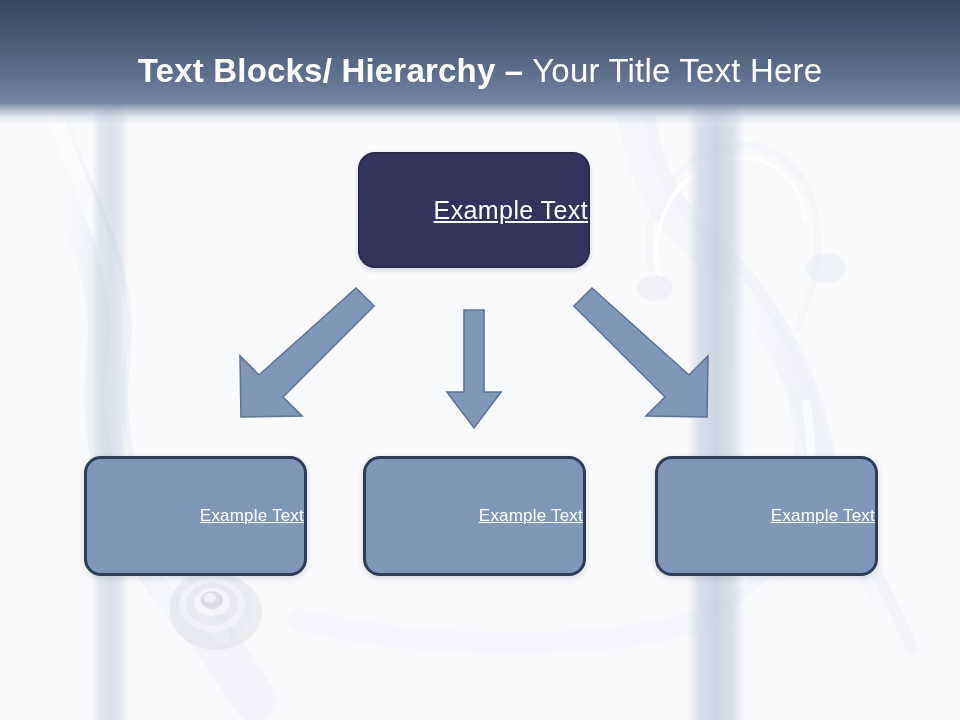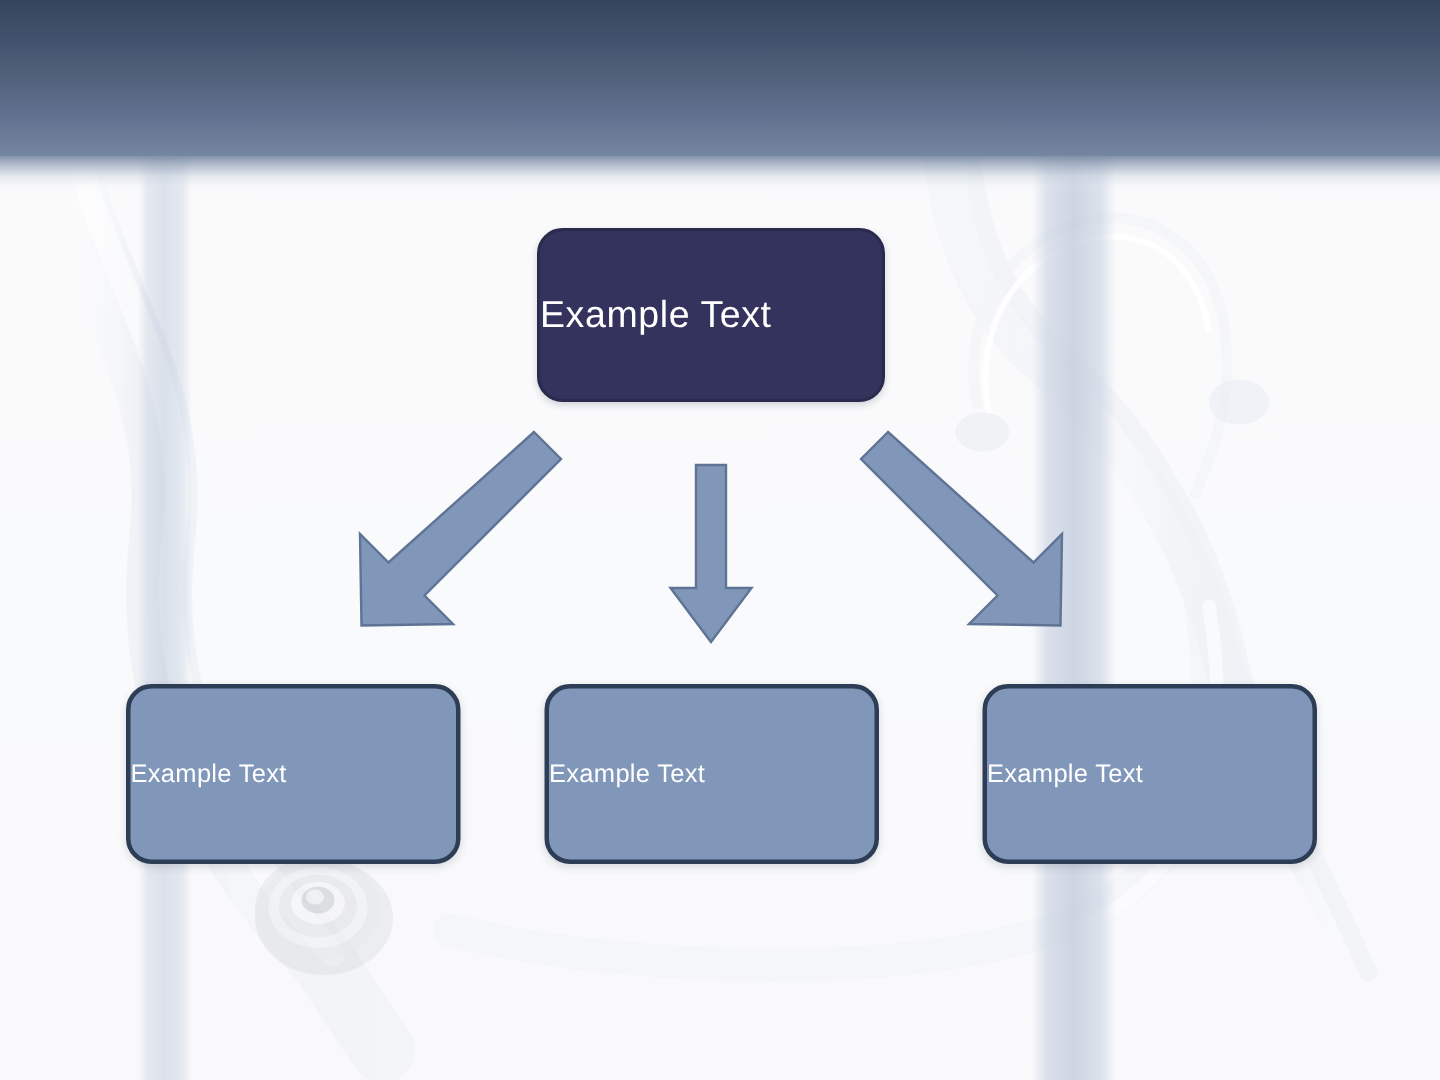--- a/index.html
+++ b/index.html
@@ -103,24 +103,25 @@
     white-space: nowrap;
   }
   .title .t-bold { font-weight: bold; }
   .title .t-light { font-weight: normal; }
 
   
   .box {
     position: absolute;
     display: flex;
     align-items: center;
-    justify-content: flex-start;
+    justify-content: flex-end;
     text-align: center;
     color: #ffffff;
     box-sizing: border-box;
+    text-decoration: underline;
   }
   .box-top {
     left: 358px;
     top: 152px;
     width: 232px;
     height: 116px;
     background: #33335e;
     border: 2px solid #2a2a4d;
     border-radius: 17px;
     font-size: 25px;
@@ -218,20 +219,23 @@
       <ellipse cx="52" cy="44" rx="26" ry="21" fill="#d8dbe0" opacity="0.8"></ellipse>
       <ellipse cx="52" cy="42" rx="18" ry="14" fill="#f2f3f5"></ellipse>
       <ellipse cx="52" cy="40" rx="11" ry="9" fill="#b9bdc4" opacity="0.8"></ellipse>
       <ellipse cx="50" cy="38" rx="6" ry="5" fill="#e9ebee"></ellipse>
     </svg>
   </div>
 
   <div class="header"></div>
   <div class="header-fade"></div>
 
+  <div class="title">
+    <span class="t-bold">Text Blocks/ Hierarchy –</span><span class="t-light"> Your Title Text Here</span>
+  </div>
 
   <svg class="arrows" viewBox="0 0 960 720" xmlns="http://www.w3.org/2000/svg">
 
     <g>
       <polygon class="arrow-shape" points="356,288 374,306 283,397 302,416 241,417 240,356 259,375"></polygon>
     </g>
 
     <g>
       <polygon class="arrow-shape" points="464,310 484,310 484,392 501,392 474,428 447,392 464,392"></polygon>
     </g>

